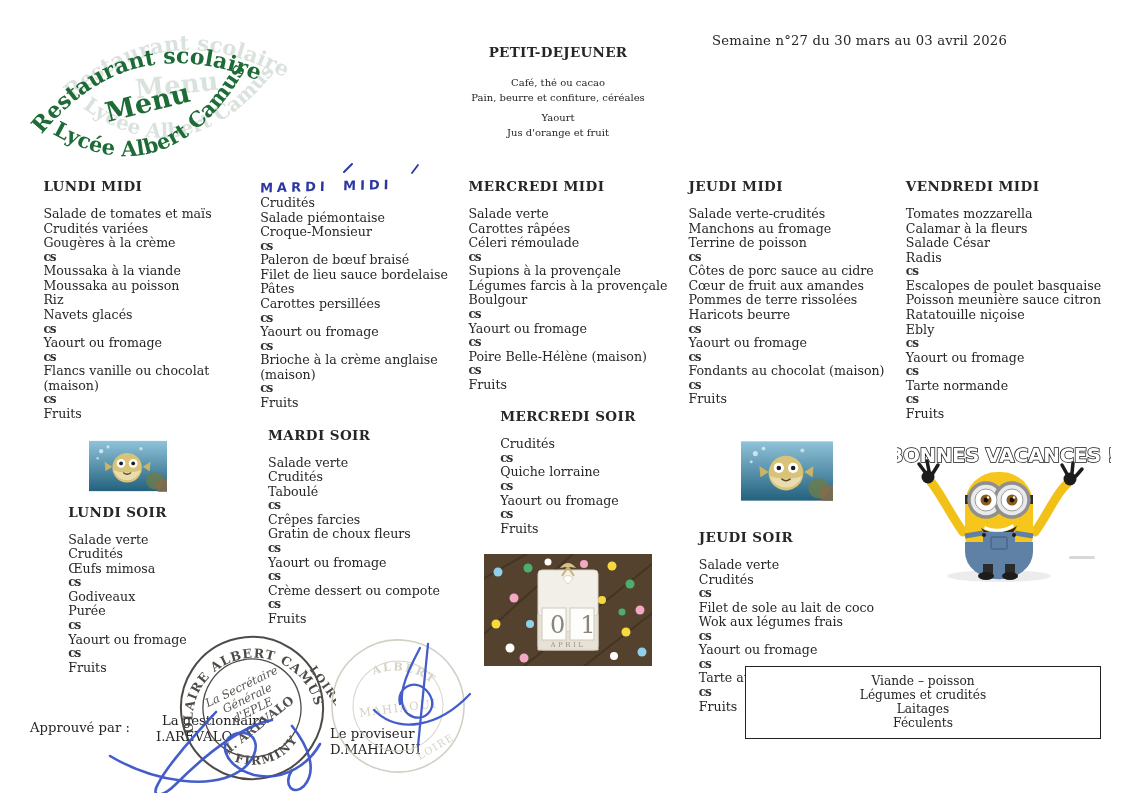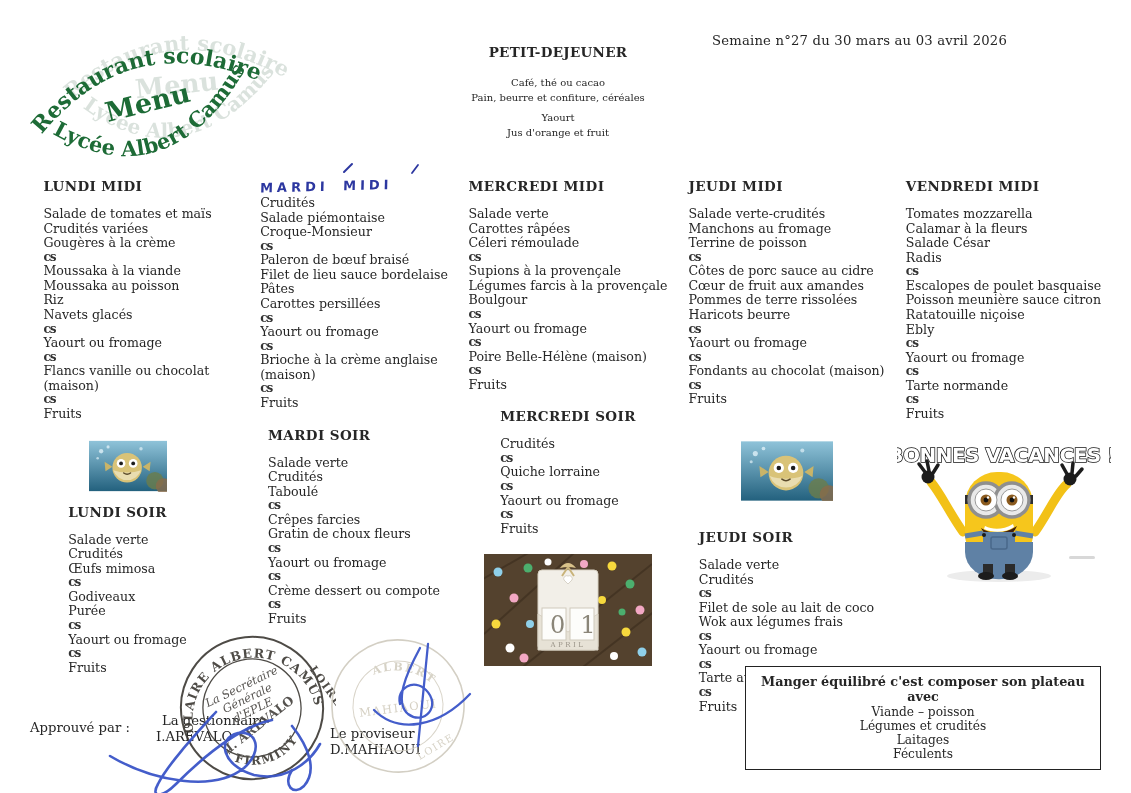--- a/index.html
+++ b/index.html
@@ -376,21 +376,20 @@
 
       <rect x="172" y="116" width="26" height="3" rx="1.5" fill="#d8d8d8"></rect>
 
       <text x="105" y="22" text-anchor="middle" font-size="20" font-weight="bold" font-family="DejaVu Sans, sans-serif" fill="#ffffff" stroke="#111111" stroke-width="1.5" paint-order="stroke" letter-spacing="-0.5">BONNES VACANCES !</text>
     </svg>
         </div>
       </div>
     </div>
 
   <div class="balance-box">
-    <div class="bb-title">Manger équilibré c'est composer son plateau avec</div>
     <div class="bb-line">Viande – poisson</div>
     <div class="bb-line">Légumes et crudités</div>
     <div class="bb-line">Laitages</div>
     <div class="bb-line">Féculents</div>
   </div>
 
   <div class="ap ap-label">Approuvé par :</div>
   <div class="ap ap-g-role">La gestionnaire</div>
   <div class="ap ap-g-name">I.AREVALO</div>
   <div class="ap ap-p-role">Le proviseur</div>

